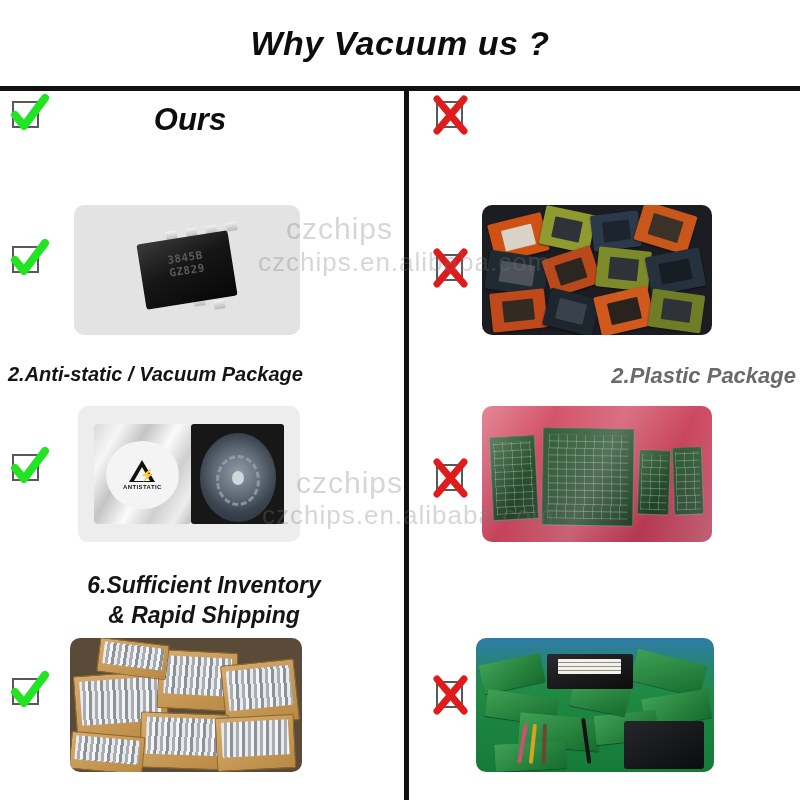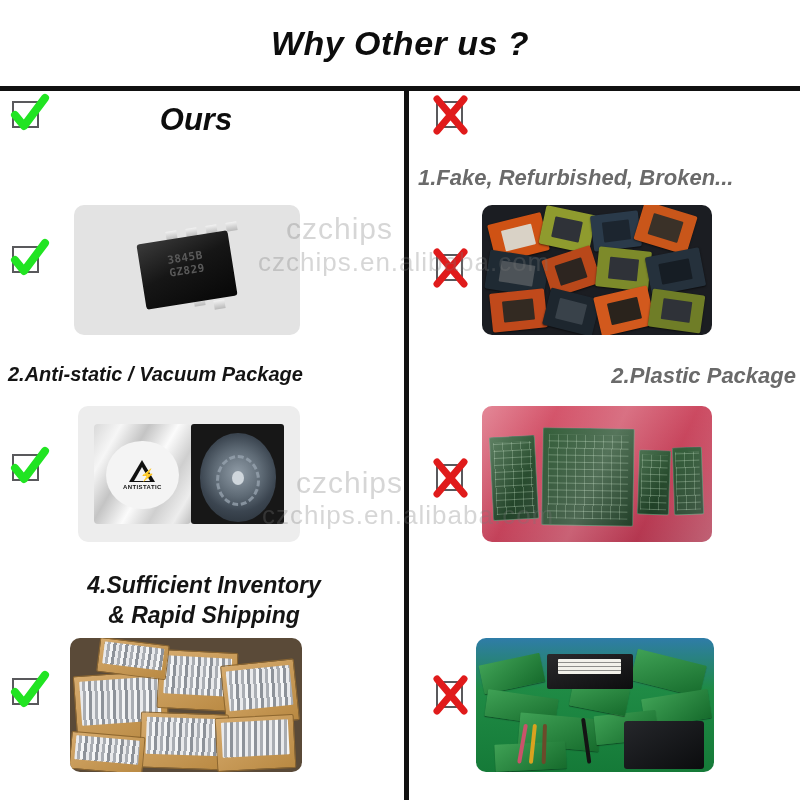--- a/index.html
+++ b/index.html
@@ -33,21 +33,21 @@
   .vrule {
     position: absolute; left: 404px; top: 91px; width: 5px; height: 709px;
     background: #111;
   }
 
   
   .col-head {
     position: absolute; top: 91px; height: 58px;
     display: flex; align-items: center;
   }
-  .col-head.left  { left: 0;   width: 404px; justify-content: center; }
+  .col-head.left  { left: 0;   width: 404px; }
   .col-head.right { left: 409px; width: 391px; }
 
   .head-label {
     font-size: 31px; font-weight: bold; font-style: italic;
     width: 100%; text-align: center; margin-left: -12px;
   }
   .head-label.ours  { color: #0d0d0d; }
   .head-label.other { color: #6d6d6d; }
 
   
@@ -215,21 +215,21 @@
   }
   .wm-big  { font-size: 30px; }
   .wm-line { font-size: 26px; }
 </style>
 </head>
 <body>
 
 <div class="page">
 
   <div class="title-bar">
-    <div class="title">Why Other us ?</div>
+    <div class="title">Why Vacuum us ?</div>
   </div>
 
   <div class="hrule top"></div>
   <div class="vrule"></div>
 
   <div class="col-head left">
     <div class="head-label ours">Ours</div>
   </div>
 
   <div class="mark" style="left:8px;  top:95px;">
@@ -238,21 +238,20 @@
       <path d="M7 20 L16 31 L37 3" fill="none" stroke="#21e422" stroke-width="8" stroke-linecap="round" stroke-linejoin="round"></path>
     </svg>
   </div>
   <div class="mark" style="left:432px; top:95px;">
     <div class="box"></div>
     <svg width="42" height="40" viewBox="0 0 42 40">
       <path d="M5 4 L32 36 M32 4 L5 36" fill="none" stroke="#e01b1b" stroke-width="7" stroke-linecap="round"></path>
     </svg>
   </div>
 
-  <div class="row-text other" style="left:418px; top:165px; width:378px; font-size:22px;">1.Fake, Refurbished, Broken...</div>
 
   <div class="mark" style="left:8px;  top:240px;">
     <div class="box"></div>
     <svg width="42" height="40" viewBox="0 0 42 40">
       <path d="M7 20 L16 31 L37 3" fill="none" stroke="#21e422" stroke-width="8" stroke-linecap="round" stroke-linejoin="round"></path>
     </svg>
   </div>
   <div class="mark" style="left:432px; top:248px;">
     <div class="box"></div>
     <svg width="42" height="40" viewBox="0 0 42 40">
@@ -359,21 +358,21 @@
     <div class="pb" style="left:68%; top:32%; width:14%; height:48%; transform:rotate(2deg);">
         <div class="pb-dots"></div>
       </div>
     <div class="pb" style="left:83%; top:30%; width:13%; height:50%; transform:rotate(-2deg);">
         <div class="pb-dots"></div>
       </div>
     <div class="pb-sheen"></div>
   </div>
 
   <div class="row-text ours" style="left:8px; top:570px; width:392px; font-size:23px; text-align:center; line-height:30px;">
-    <span>4.Sufficient Inventory</span><br>
+    <span>6.Sufficient Inventory</span><br>
     <span>&amp; Rapid Shipping</span>
   </div>
 
   <div class="mark" style="left:8px;  top:672px;">
     <div class="box"></div>
     <svg width="42" height="40" viewBox="0 0 42 40">
       <path d="M7 20 L16 31 L37 3" fill="none" stroke="#21e422" stroke-width="8" stroke-linecap="round" stroke-linejoin="round"></path>
     </svg>
   </div>
   <div class="mark" style="left:432px; top:675px;">

